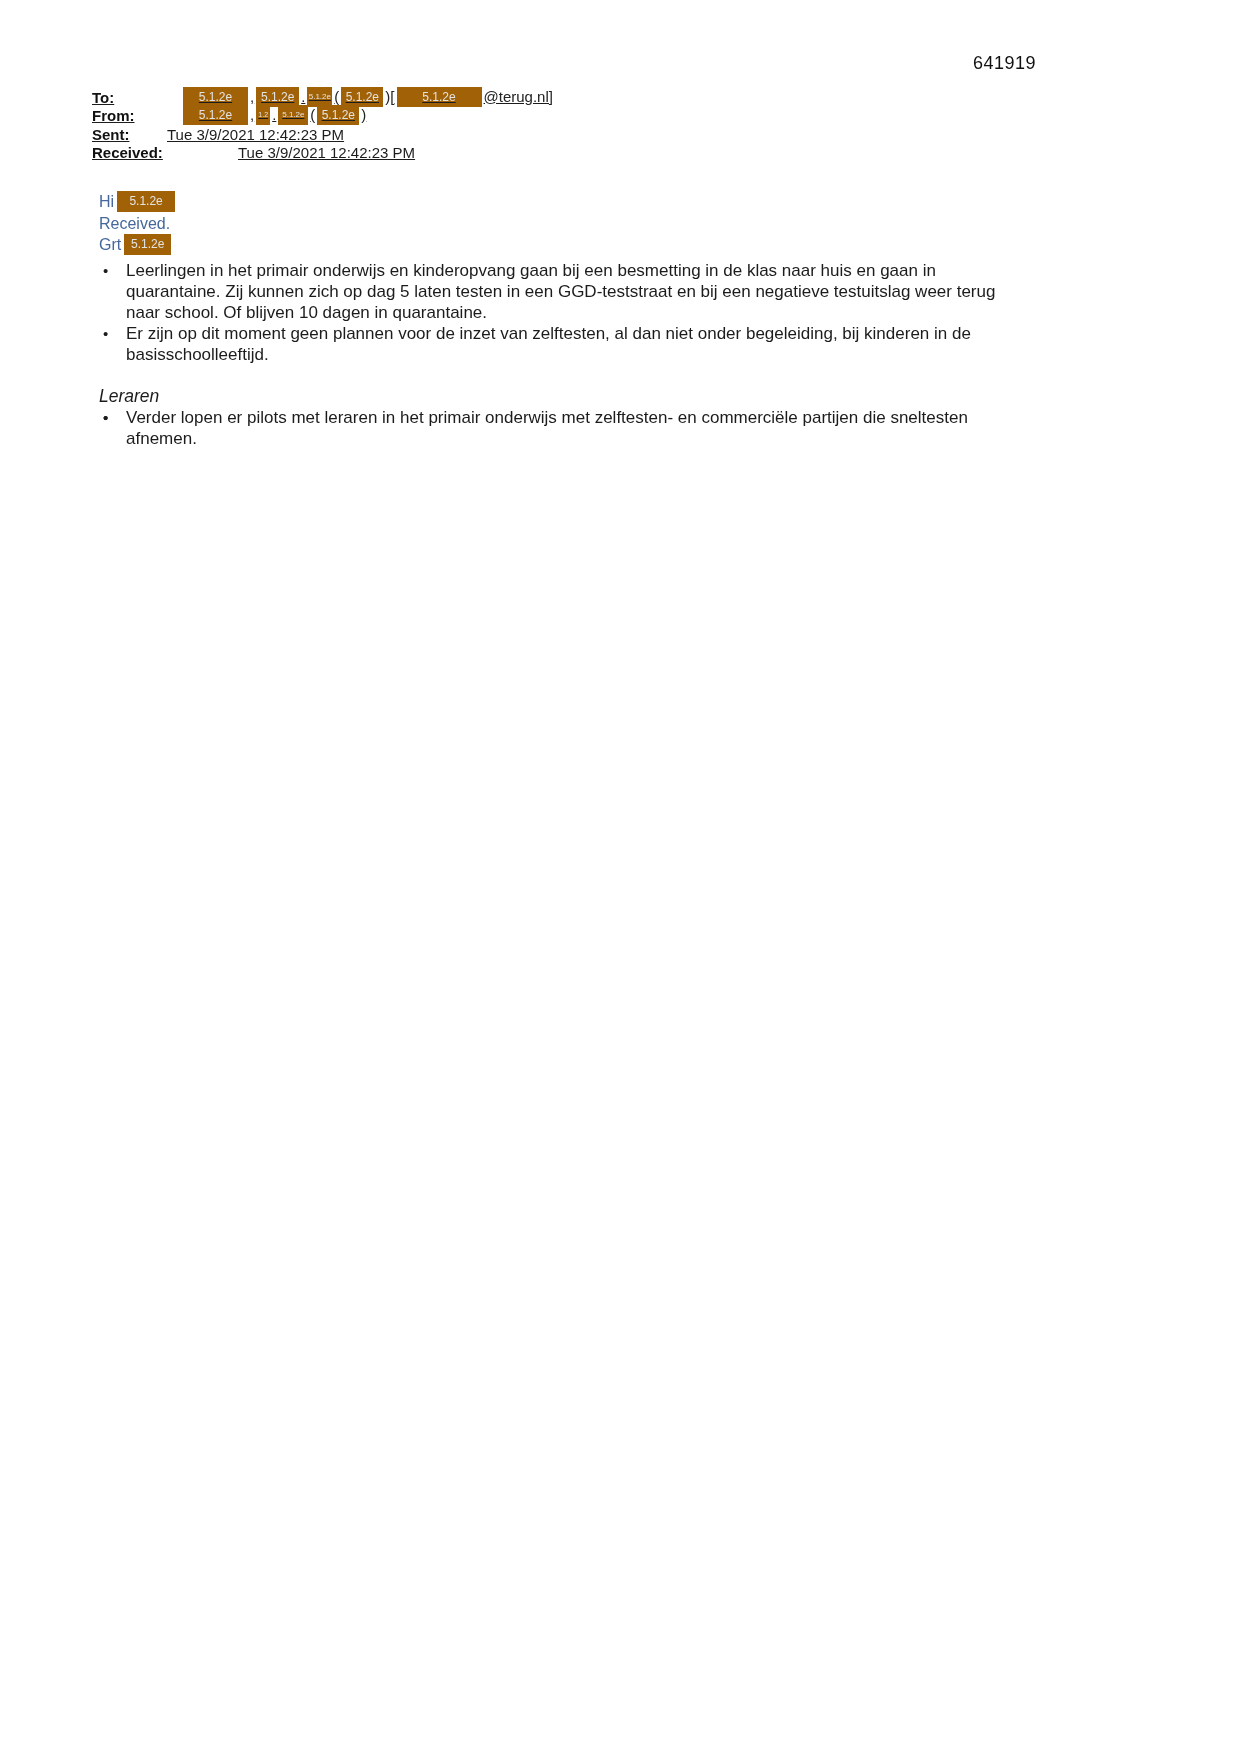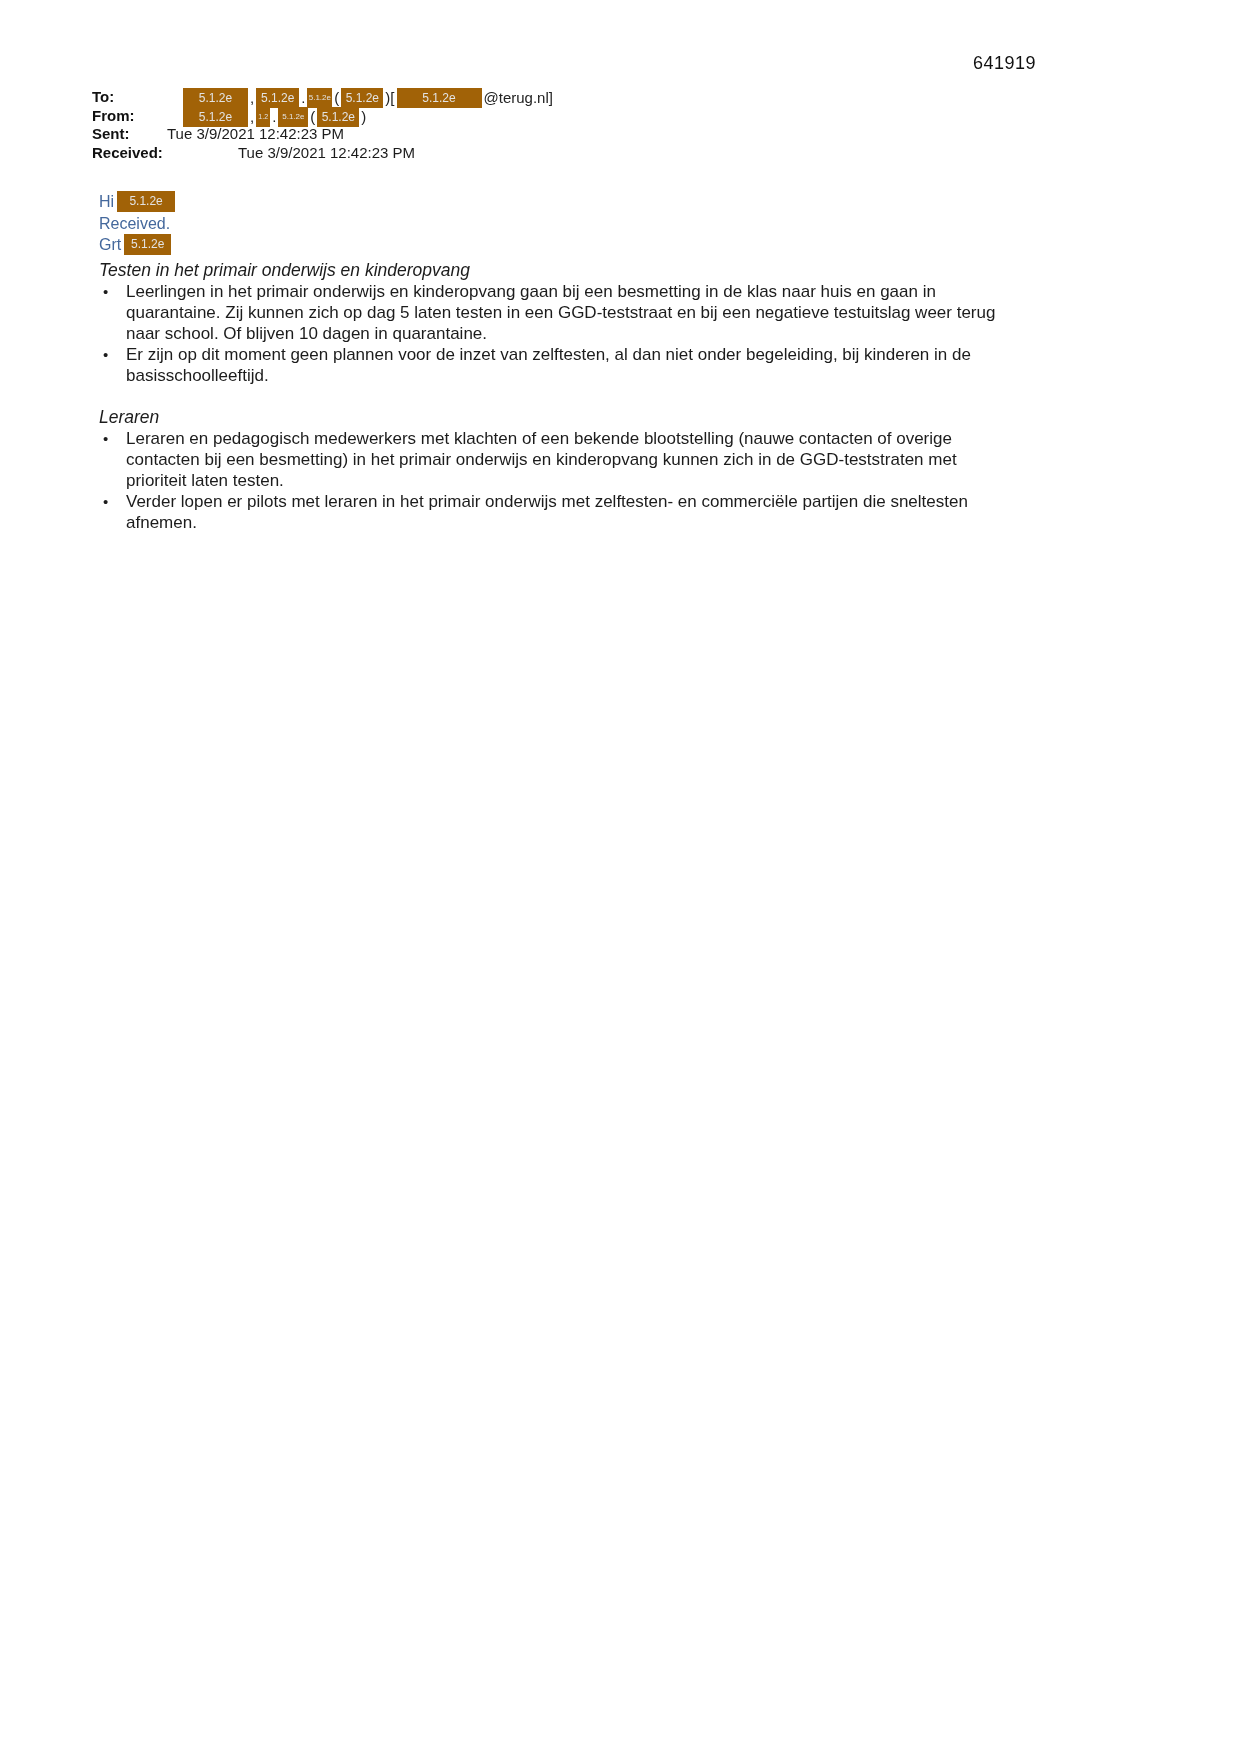--- a/index.html
+++ b/index.html
@@ -30,23 +30,24 @@
   
   .email-header {
     position: absolute;
     top: 88px;
     left: 92px;
     font-size: 15px;
     line-height: 18px;
   }
   .hrow {
     display: flex;
-    align-items: flex-start;
+    align-items: flex-end;
     height: 18.5px;
     white-space: nowrap;
+    text-decoration: underline;
   }
   .hlabel {
     display: inline-block;
     width: 75px;
     font-weight: bold;
     color: #111111;
   }
   .hvalue { display: inline-flex; align-items: center; }
   .sep { padding: 0 2px; color: #222; }
 
@@ -184,39 +185,37 @@
       <span>Received.</span>
     </div>
     <div class="gline">
       <span>Grt</span>
         <span class="redact w47">5.1.2e</span>
     </div>
   </div>
 
   <div class="content">
 
-    <p class="heading">Testen in het primair onderwijs en kinderopvang</p>
 
     <ul class="bullets">
       <li>
         <span class="marker">•</span>
         <span>Leerlingen in het primair onderwijs en kinderopvang gaan bij een besmetting in de klas naar huis en gaan in quarantaine. Zij kunnen zich op dag 5 laten testen in een GGD-teststraat en bij een negatieve testuitslag weer terug naar school. Of blijven 10 dagen in quarantaine.</span>
       </li>
       <li>
         <span class="marker">•</span>
         <span>Er zijn op dit moment geen plannen voor de inzet van zelftesten, al dan niet onder begeleiding, bij kinderen in de basisschoolleeftijd.</span>
       </li>
     </ul>
 
     <p class="subheading indented">Leraren</p>
 
     <ul class="bullets">
       <li>
         <span class="marker">•</span>
-        <span>Leraren en pedagogisch medewerkers met klachten of een bekende blootstelling (nauwe contacten of overige contacten bij een besmetting) in het primair onderwijs en kinderopvang kunnen zich in de GGD-teststraten met prioriteit laten testen.</span>
       </li>
       <li>
         <span class="marker">•</span>
         <span>Verder lopen er pilots met leraren in het primair onderwijs met zelftesten- en commerciële partijen die sneltesten afnemen.</span>
       </li>
     </ul>
 
   </div>
 
 </div>

